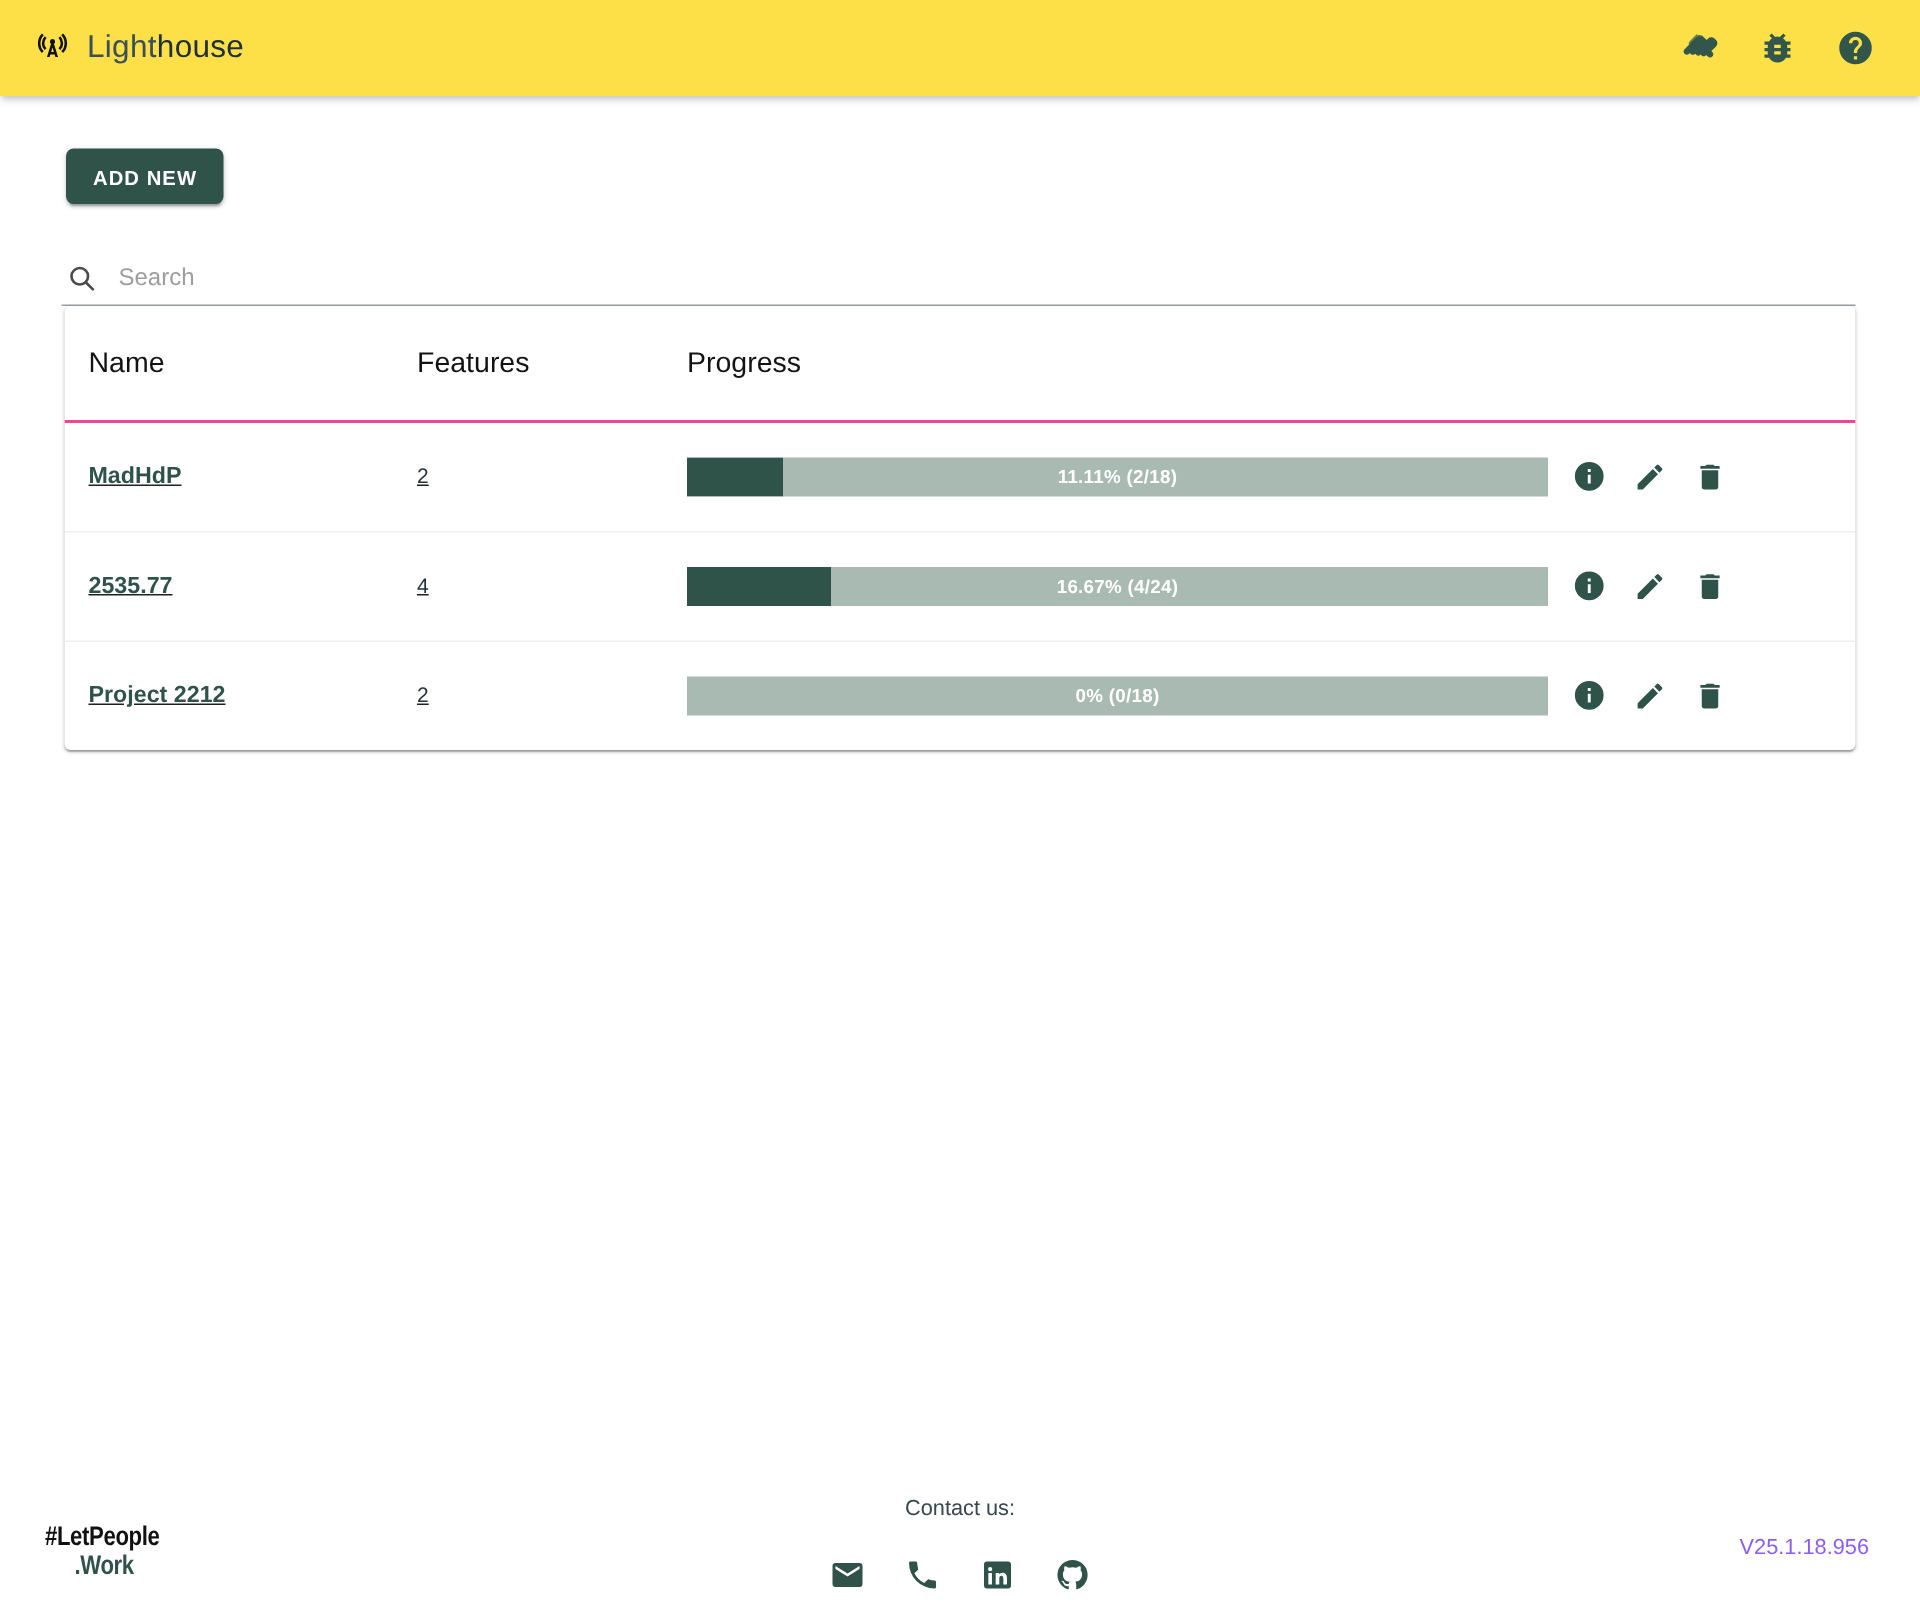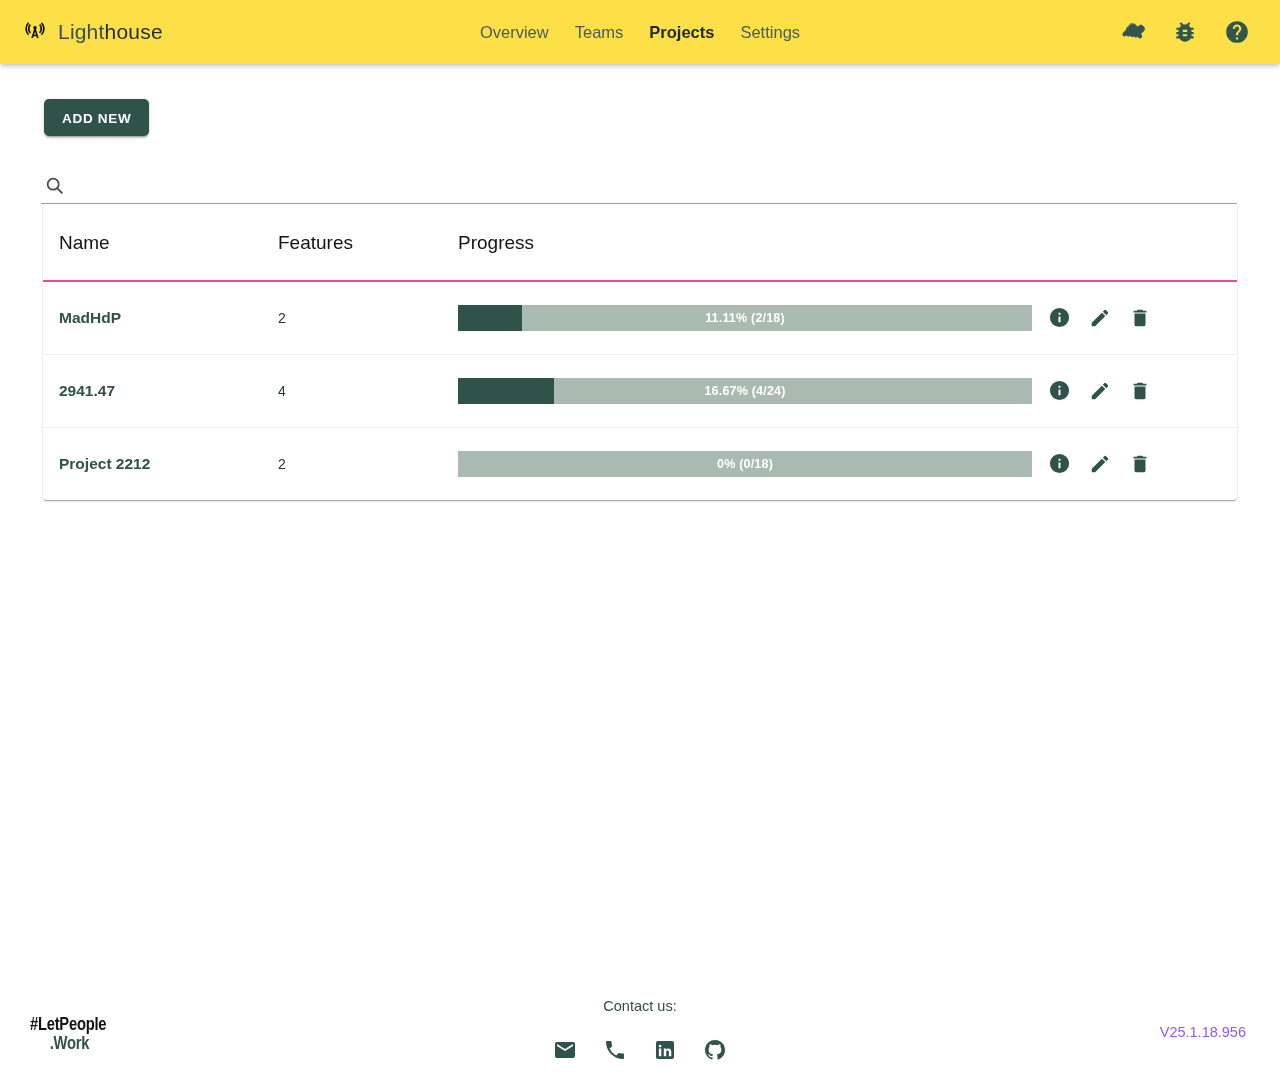--- a/index.html
+++ b/index.html
@@ -94,21 +94,21 @@
   table.projects { width: 100%; border-collapse: collapse; table-layout: fixed; }
   table.projects thead th {
     text-align: left;
     font-size: 19px; font-weight: 400; color: #131313;
     padding: 28px 0 26px 0;
     border-bottom: 2px solid #ec4899;
   }
   table.projects tbody td {
     border-bottom: 1px solid #eceff1;
     padding: 0;
-    height: 73px; vertical-align: middle;
+    height: 73px; vertical-align: middle; text-decoration: underline;
   }
   table.projects tbody tr:last-child td { border-bottom: none; }
 
   .col-name   { width: 235px; padding-left: 16px !important; }
   .col-feat   { width: 180px; }
   .col-prog   { width: 590px; }
   .col-act    { width: 189px; }
 
   thead th.col-name { padding-left: 16px; }
 
@@ -175,26 +175,20 @@
     <span class="brand-icon">
       <svg viewBox="0 0 24 24" width="26" height="26" fill="currentColor" style="color:#111">
         <path d="M12 6.5a1.6 1.6 0 0 0-.9 2.93L8.6 17.5h1.6l.45-1.5h2.7l.45 1.5h1.6l-2.5-8.07A1.6 1.6 0 0 0 12 6.5zm-.85 8l.85-2.85.85 2.85h-1.7z"></path>
         <path d="M6.6 4.1L5.5 3A8.5 8.5 0 0 0 3 9a8.5 8.5 0 0 0 2.5 6l1.1-1.1A7 7 0 0 1 4.6 9a7 7 0 0 1 2-4.9zM17.4 4.1l1.1-1.1A8.5 8.5 0 0 1 21 9a8.5 8.5 0 0 1-2.5 6l-1.1-1.1A7 7 0 0 0 19.4 9a7 7 0 0 0-2-4.9z"></path>
         <path d="M8.3 5.8L7.2 4.7A6 6 0 0 0 5.4 9a6 6 0 0 0 1.8 4.3l1.1-1.1A4.5 4.5 0 0 1 7 9a4.5 4.5 0 0 1 1.3-3.2zM15.7 5.8l1.1-1.1A6 6 0 0 1 18.6 9a6 6 0 0 1-1.8 4.3l-1.1-1.1A4.5 4.5 0 0 0 17 9a4.5 4.5 0 0 0-1.3-3.2z"></path>
       </svg>
     </span>
     <span class="brand-name"><span>Light</span><span class="b-strong">house</span></span>
   </div>
 
-  <nav class="mainnav">
-    <span class="nav-link">Overview</span>
-    <span class="nav-link">Teams</span>
-    <span class="nav-link active">Projects</span>
-    <span class="nav-link">Settings</span>
-  </nav>
 
   <div class="header-actions">
     <span class="hicon">
       <svg viewBox="0 0 24 24" width="26" height="26" fill="currentColor">
         <path d="M21.2 6.2c-1.1-1.1-2.8-1.1-3.9 0l-.9.9-1.1-1.1c-1.6-1.6-4.2-1.6-5.8 0L2.8 12.7c-.8.8-.8 2 0 2.8.8.8 2 .8 2.8 0l.4-.4.6.6c.7.7 1.8.7 2.5 0l.2-.2.7.7c.7.7 1.8.7 2.5 0l.2-.2.6.6c.7.7 1.8.7 2.5 0l.3-.3 1 1c.8.8 2 .8 2.8 0 .8-.8.8-2 0-2.8l-.6-.6 2.9-2.9c1.1-1.1 1.1-2.8 0-3.9z"></path>
         <path d="M10.6 3.2L6 7.8c-.8.8-.8 2 0 2.8.8.8 2 .8 2.8 0l3.4-3.4 2.2-2.2c-1.1-1-2.7-1.1-3.8-.9z" opacity=".75"></path>
       </svg>
     </span>
     <span class="hicon">
       <svg viewBox="0 0 24 24" width="26" height="26" fill="currentColor">
@@ -213,20 +207,21 @@
 
   <button class="btn-add">ADD NEW</button>
 
   <div class="search-wrap">
     <span class="search-icon">
       <svg viewBox="0 0 24 24" width="21" height="21" fill="none" stroke="currentColor" stroke-width="2">
         <circle cx="10.5" cy="10.5" r="6.3"></circle>
         <line x1="15.2" y1="15.2" x2="20.5" y2="20.5" stroke-linecap="round"></line>
       </svg>
     </span>
+    <input class="search-input" type="text" placeholder="Search" style="">
   </div>
 
   <div class="card">
     <table class="projects">
       <thead>
         <tr>
           <th class="col-name">Name</th>
           <th class="col-feat">Features</th>
           <th class="col-prog">Progress</th>
           <th class="col-act"></th>
@@ -263,21 +258,21 @@
                 <svg viewBox="0 0 24 24" width="22" height="22" fill="currentColor">
                     <path d="M6 19a2 2 0 0 0 2 2h8a2 2 0 0 0 2-2V7H6v12zM19 4h-3.5l-1-1h-5l-1 1H5v2h14V4z"></path>
                   </svg>
               </span>
             </div>
           </td>
         </tr>
 
         <tr>
           <td class="col-name">
-            <span class="proj-name">2941.47</span>
+            <span class="proj-name">2535.77</span>
           </td>
           <td class="col-feat">
             <span class="feat-count">4</span>
           </td>
           <td class="col-prog">
             <div class="progress-outer">
               <div class="progress-fill" style="width: 16.67%;"></div>
               <div class="progress-label">16.67% (4/24)</div>
             </div>
           </td>

